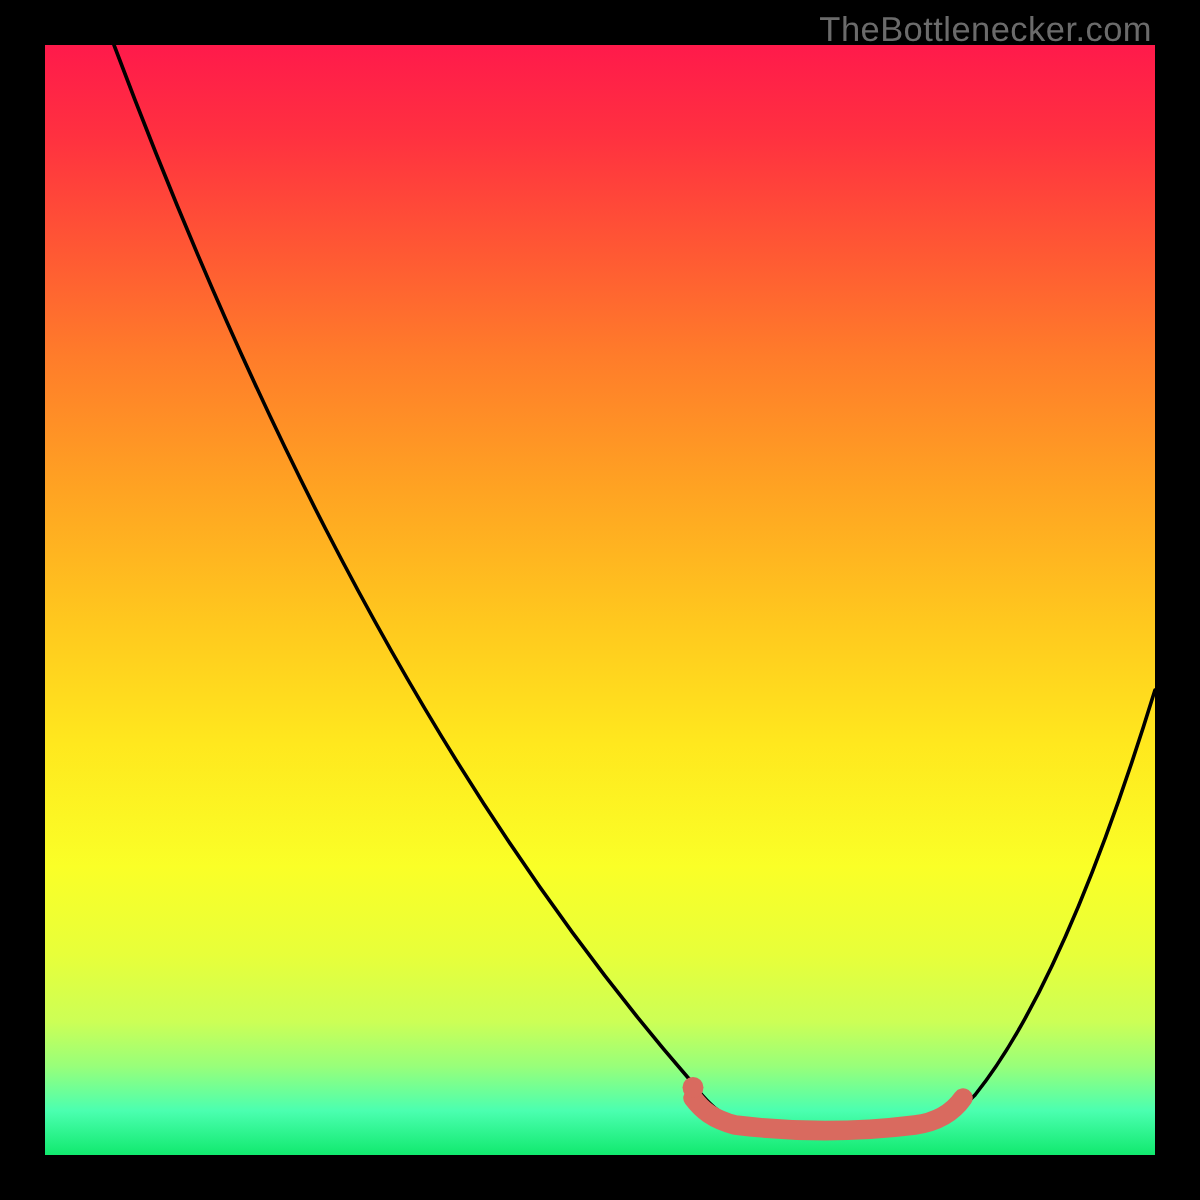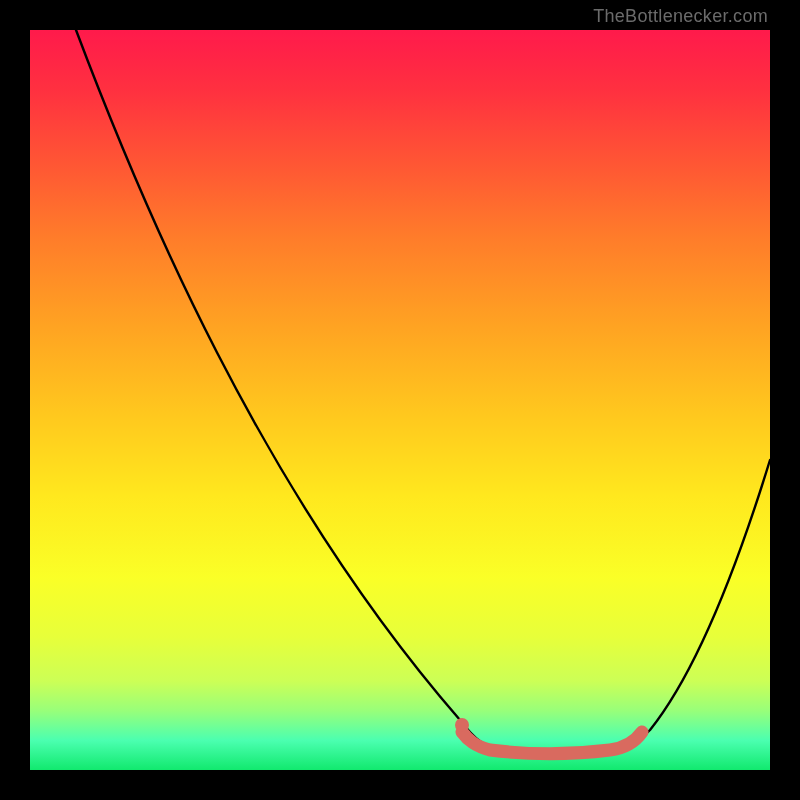--- a/index.html
+++ b/index.html
@@ -17,21 +17,21 @@
     top: 30px;
     width: 740px;
     height: 740px;
     background: #000000;
   }
   .watermark {
     position: absolute;
     top: 6px;
     right: 32px;
     color: #6b6b6b;
-    font-size: 18px;
+    font-size: 23px;
     font-weight: 500;
     letter-spacing: 0.3px;
   }
   .plot {
     position: absolute;
     left: 30px;
     top: 30px;
     width: 740px;
     height: 740px;
   }

